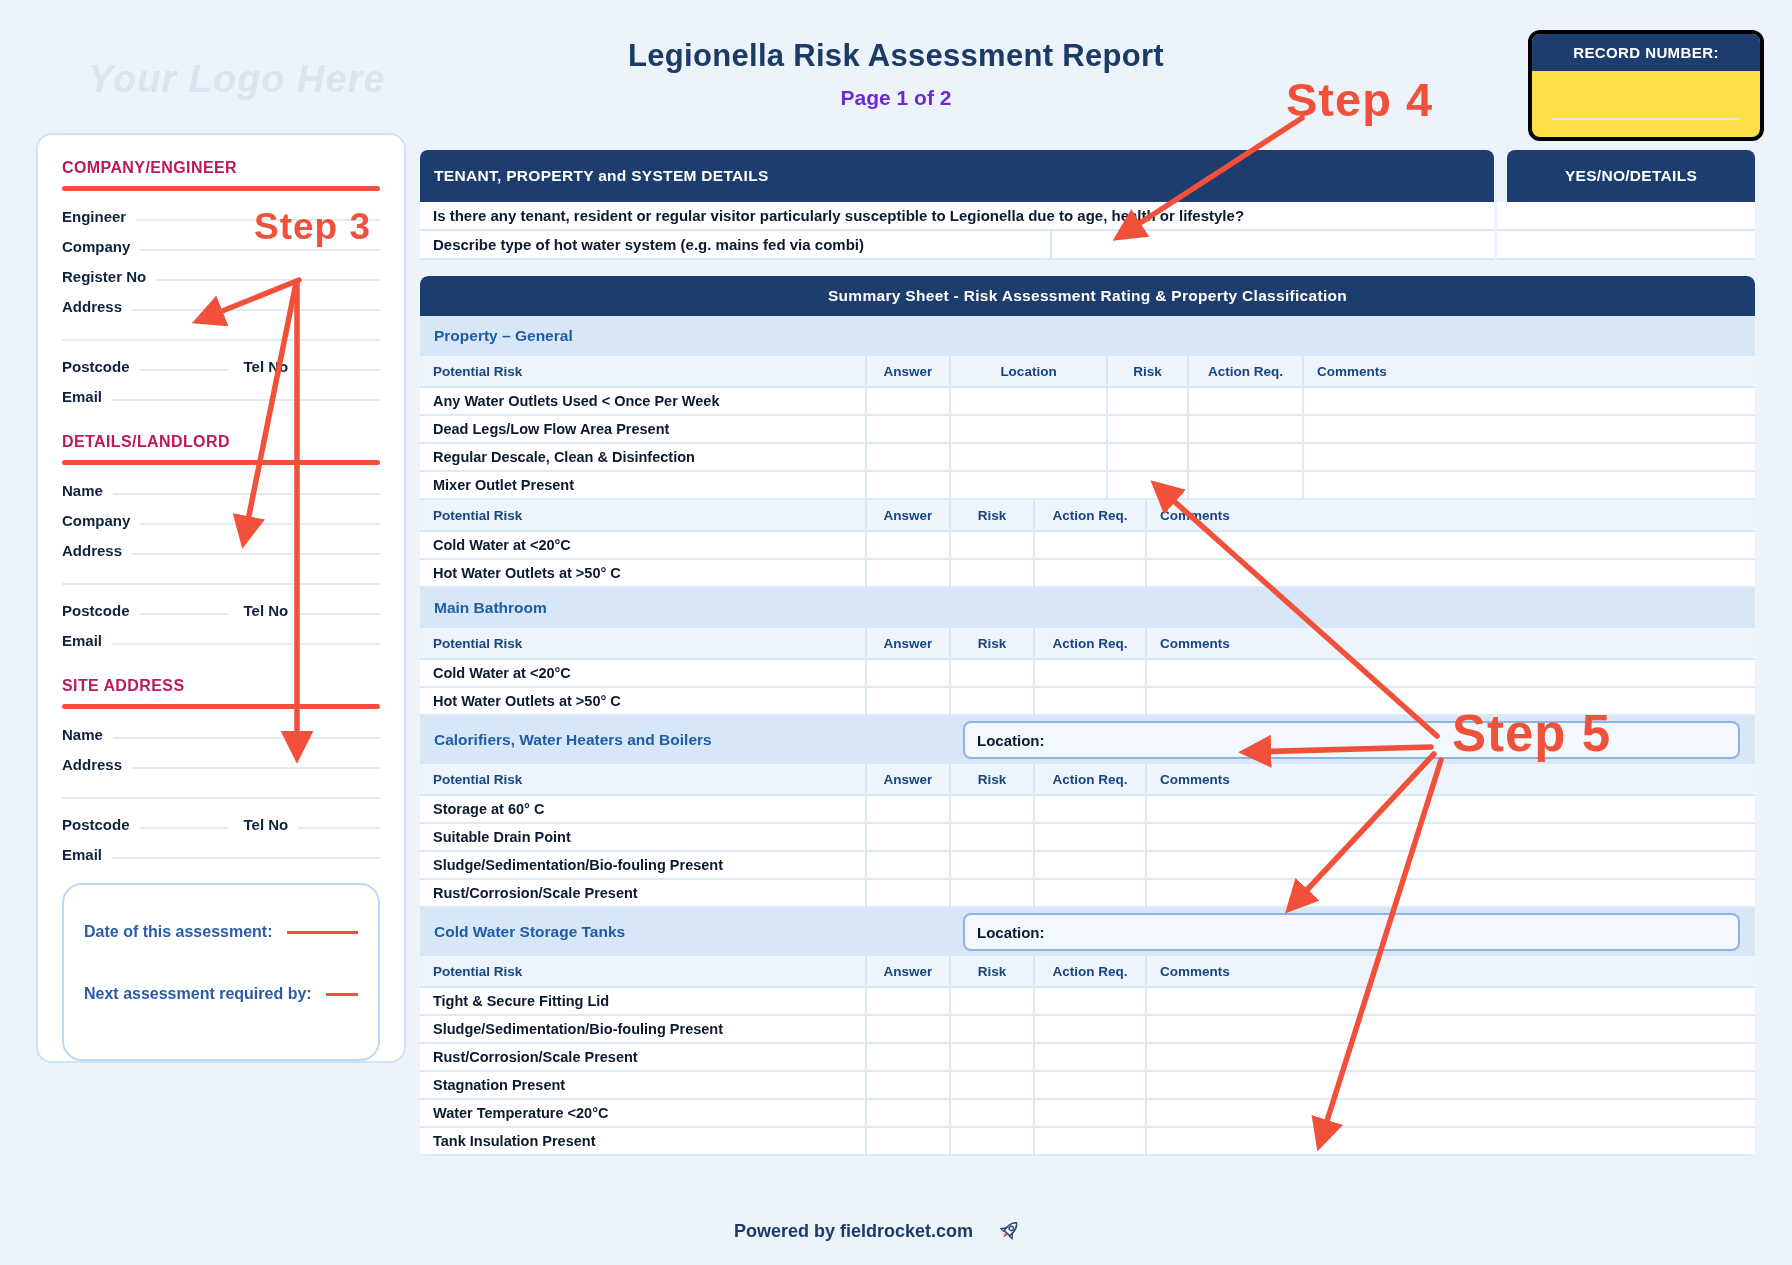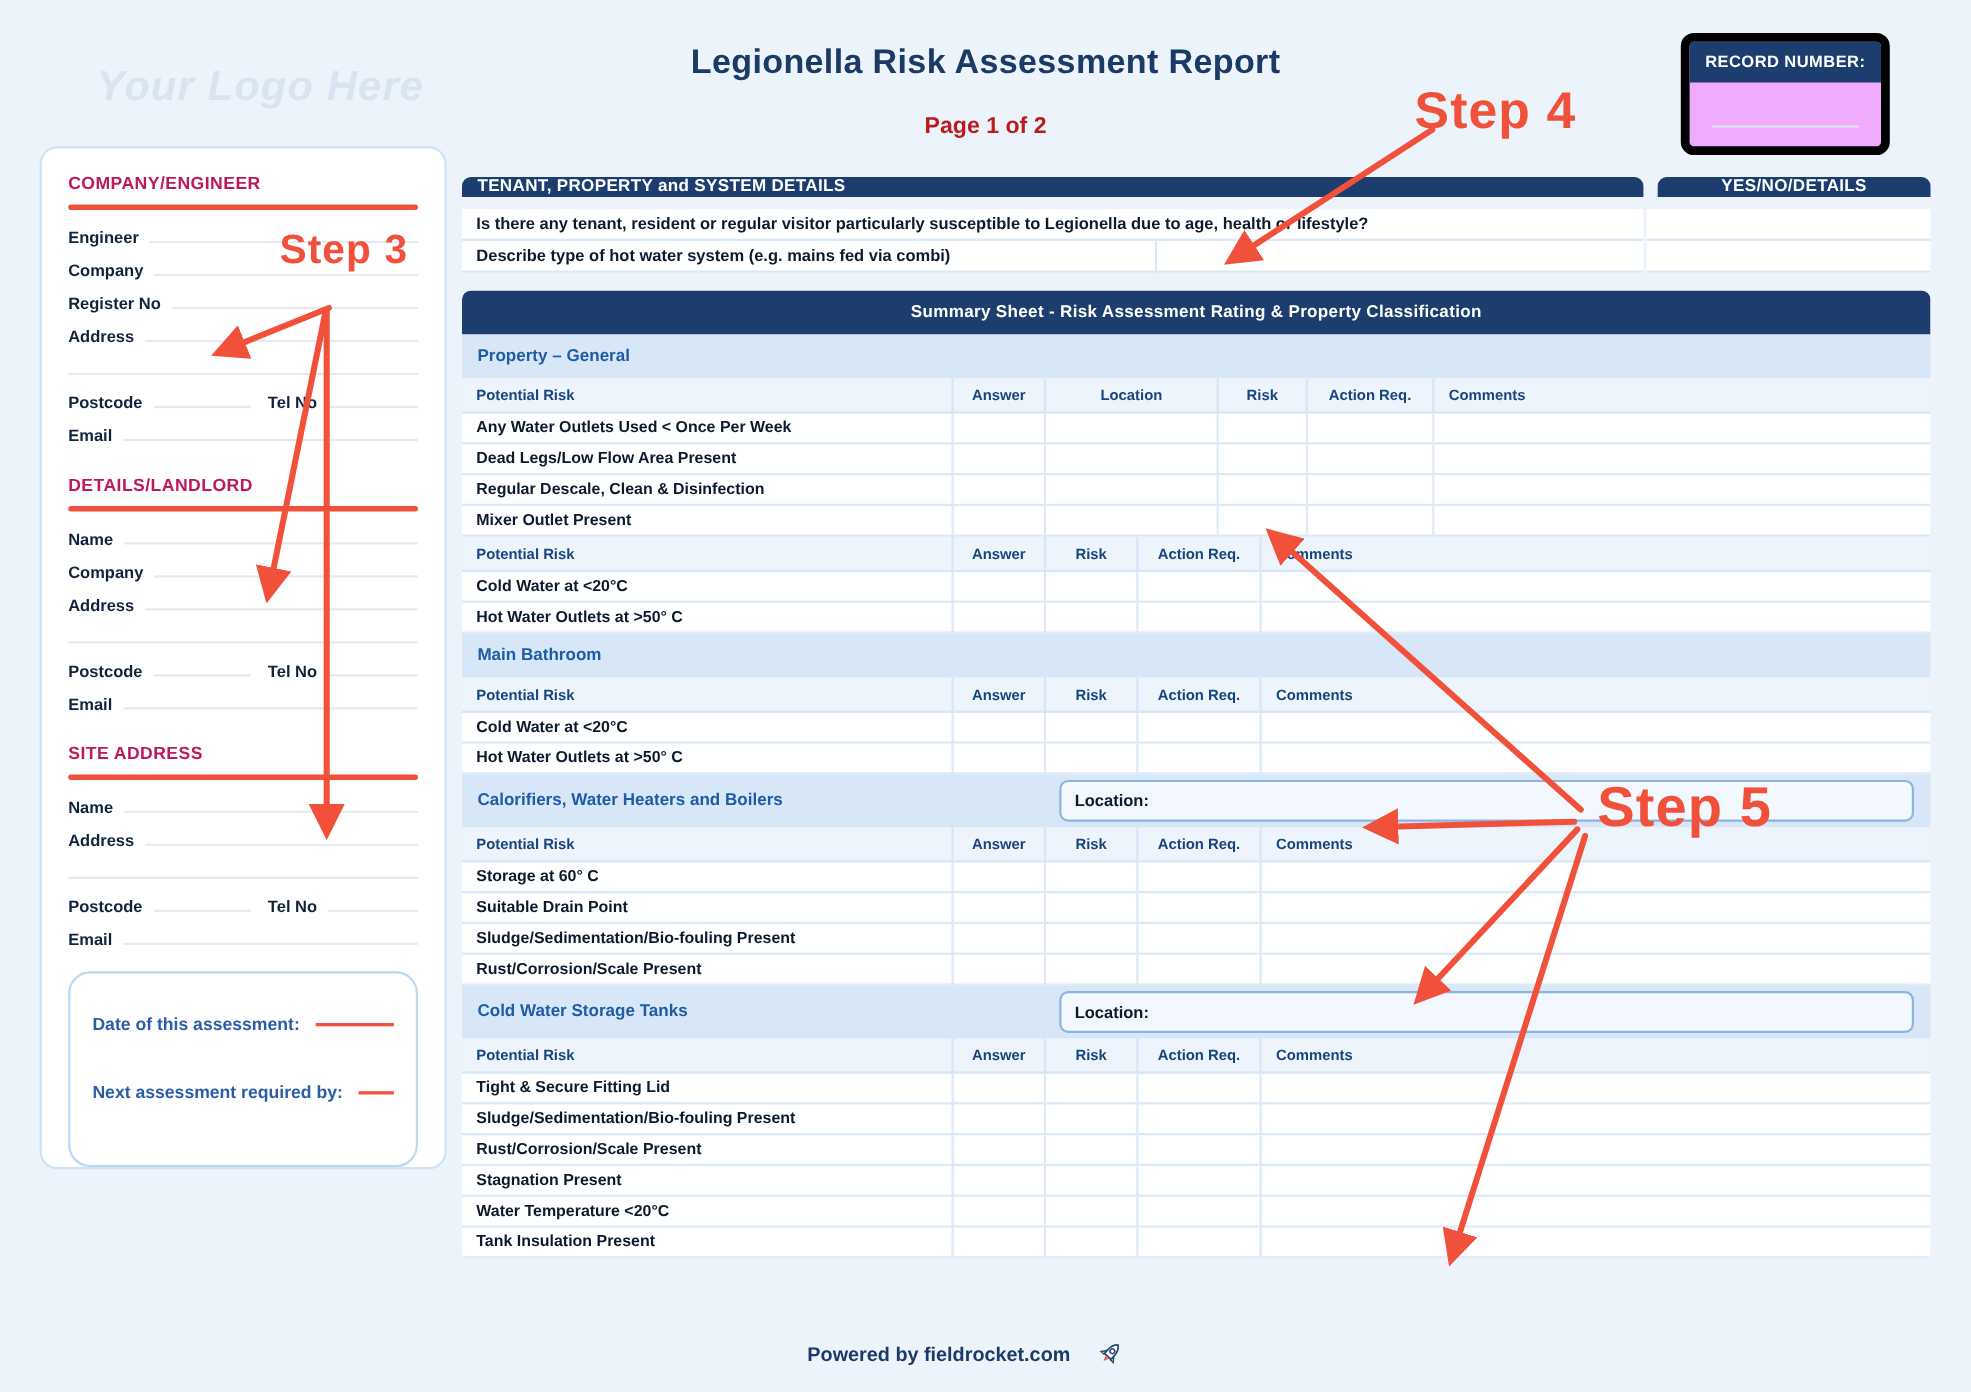--- a/index.html
+++ b/index.html
@@ -4,24 +4,24 @@
 <style>
   * { margin:0; padding:0; box-sizing:border-box; }
   body { background:#dfe9f4; font-family:"Liberation Sans", sans-serif; }
   .page { position:relative; width:1792px; height:1265px; background:#ecf3fa; overflow:hidden; }
 
   
   .logo { position:absolute; left:88px; top:58px; font-size:38px; font-weight:800; font-style:italic;
           color:#d9e4f1; letter-spacing:1px; }
   .title { position:absolute; left:0; right:0; top:38px; text-align:center; font-size:31px; font-weight:800;
            color:#1b3a66; letter-spacing:.3px; }
-  .pageinfo { position:absolute; left:0; right:0; top:103px; text-align:center; font-size:21px; font-weight:600;
-              color:#b91c1c; }
-  .recordbox { position:absolute; left:1528px; top:30px; width:190px; height:111px; background:#f0abfc;
-               border:8px solid #000000; border-radius:12px; overflow:hidden; }
+  .pageinfo { position:absolute; left:0; right:0; top:86px; text-align:center; font-size:21px; font-weight:600;
+              color:#6d28d9; }
+  .recordbox { position:absolute; left:1528px; top:30px; width:236px; height:111px; background:#fde047;
+               border:4px solid #000000; border-radius:12px; overflow:hidden; }
   .rb-head { height:37px; background:#1c3d6d; color:#fff; font-size:15px; font-weight:800; letter-spacing:.4px;
              display:flex; align-items:center; justify-content:center; }
   .rb-line { position:absolute; left:20px; right:20px; bottom:17px; border-top:2px solid #dfe3ea; }
 
   
   .card { position:absolute; left:36px; top:133px; width:370px; height:930px; background:#fff;
           border:2px solid #cfe3f7; border-radius:16px; padding:20px 24px 16px; }
   .sec-title { font-size:16px; font-weight:800; color:#be185d; letter-spacing:.4px; margin-top:4px; }
   .sec-title.mt { margin-top:26px; }
   .sec-rule { height:5px; background:#f1513b; border-radius:3px; margin:9px 0 6px; }
@@ -31,21 +31,21 @@
   .fline { flex:1; border-bottom:2px solid #e4eaf2; margin-bottom:6px; }
   .fline.short { flex:0 0 88px; }
   .datesbox { margin-top:18px; border:2px solid #bcd9f4; border-radius:20px; height:178px; padding:24px 20px 0; }
   .drowx { display:flex; align-items:baseline; margin-top:14px; }
   .drowx + .drowx { margin-top:44px; }
   .dlabel { font-size:16px; font-weight:800; color:#2a5ca8; white-space:nowrap; }
   .dline { flex:1; max-width:150px; border-bottom:3px solid #f1513b; margin-left:14px; transform:translateY(-3px); }
 
   
   .main { position:absolute; left:420px; top:150px; width:1335px; }
-  .tt-head { display:flex; gap:13px; height:40px;align-items:center; }
+  .tt-head { display:flex; gap:13px; height:52px; }
   .tt-h1 { width:1074px; background:#1c3d6d; color:#fff; font-size:15.5px; font-weight:800; letter-spacing:.3px;
            display:flex; align-items:center; padding-left:14px; border-radius:8px 8px 0 0; }
   .tt-h2 { flex:1; background:#1c3d6d; color:#fff; font-size:15.5px; font-weight:800; letter-spacing:.3px;
            display:flex; align-items:center; justify-content:center; border-radius:8px 8px 0 0; }
   .trow { display:flex; height:29px; }
   .tcell { background:#fff; border-bottom:2px solid #d9e8f7; display:flex; align-items:center; }
   .tcell.lab { padding-left:13px; font-size:15px; font-weight:700; color:#0c1a2e; }
   .tgap { width:3px; }
   .vgap { height:16px; }
 

